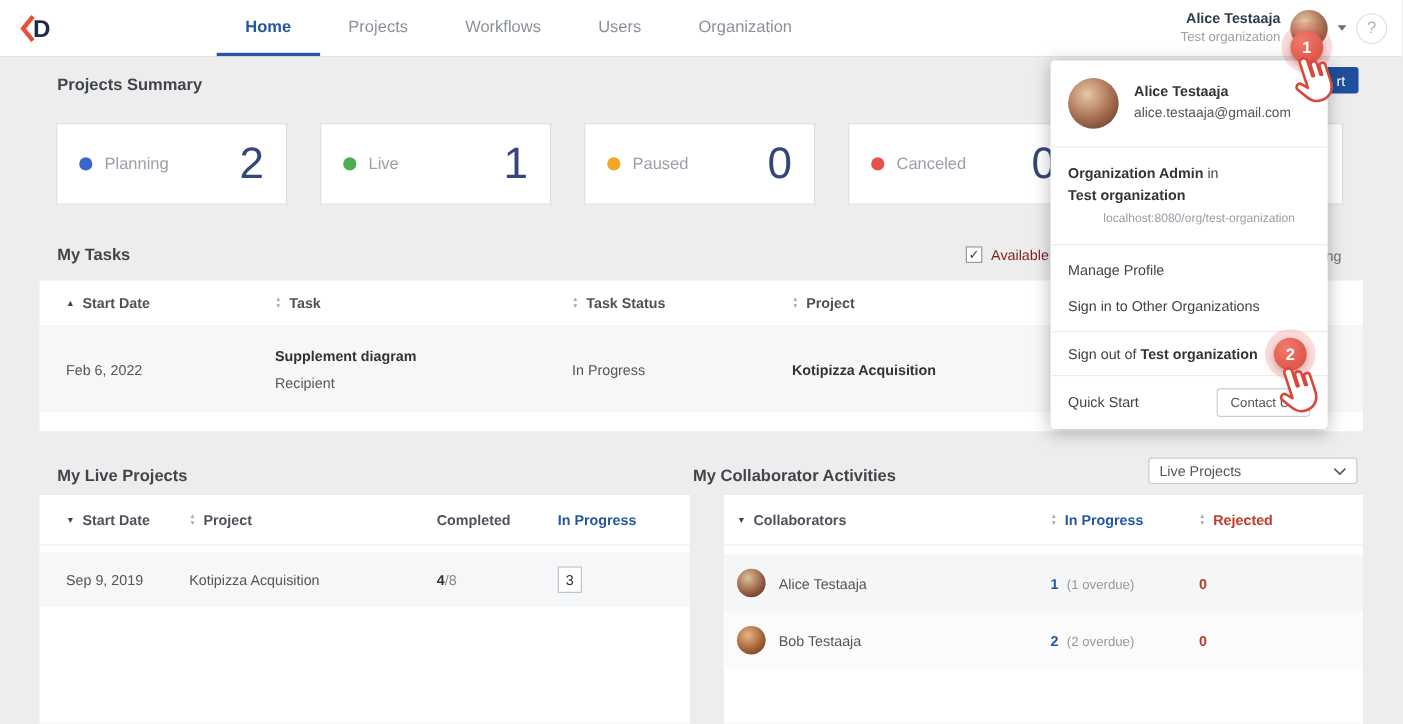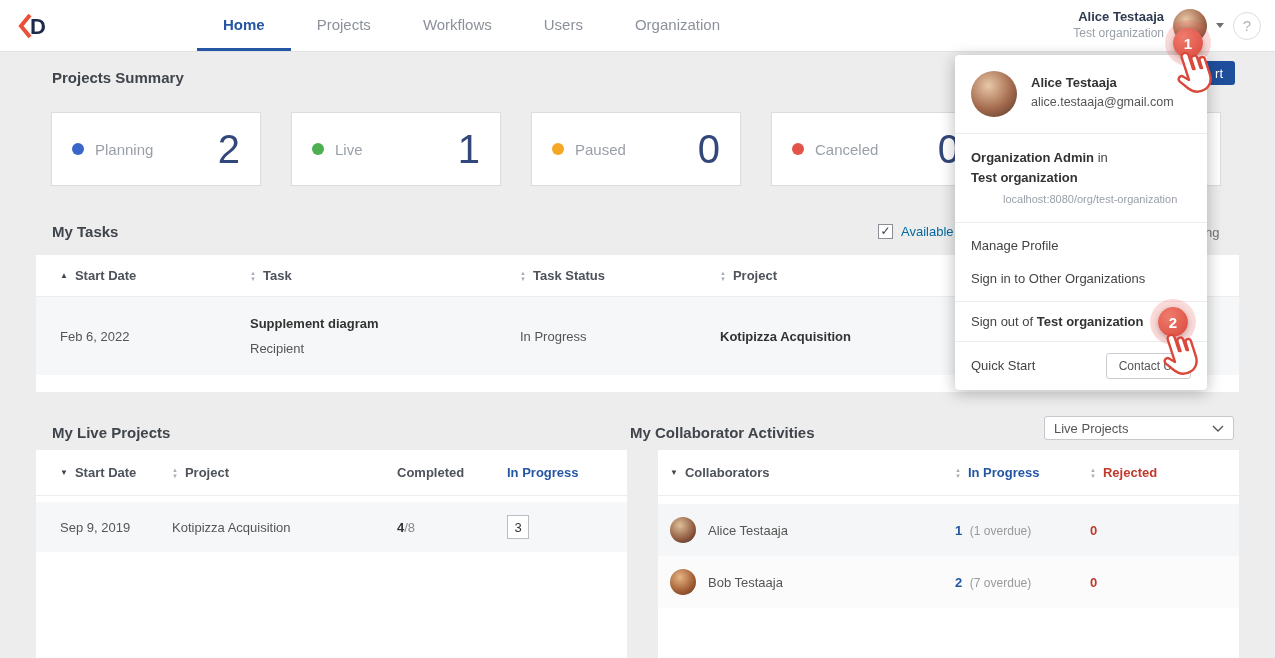--- a/index.html
+++ b/index.html
@@ -39,21 +39,21 @@
   .stat-label { font-size:15px; color:#9aa0a8; flex:1; }
   .stat-value { font-size:40px; font-weight:400; color:#33477a; }
   
   .blue-btn { position:absolute; left:1178px; top:61px; width:57px; height:24px; background:#1f4e9c;
     color:#fff; font-size:13px; border-radius:3px; display:flex; align-items:center;
     justify-content:flex-end; padding-right:12px; z-index:5; cursor:pointer; }
   
   .tasks-filter { position:absolute; left:878px; top:224px; display:flex; align-items:center; gap:8px; z-index:4; }
   .checkbox { width:15px; height:15px; border:1px solid #8a8f96; background:#fff; font-size:12px;
     line-height:13px; text-align:center; color:#3f444c; cursor:pointer; }
-  .filter-label { font-size:13px; color:#0369a1; }
+  .filter-label { font-size:13px; color:#7f1d1d; }
   .right-fragment { position:absolute; left:1205px; top:225px; font-size:13px; color:#737373; z-index:4; }
   
   .panel { position:absolute; background:#fff; }
   #tasks-panel { left:36px; top:255px; width:1203px; height:137px; }
   .t-head { display:grid; align-items:center; border-bottom:1px solid #ededed;
     font-size:13px; font-weight:600; color:#4d525b; }
   #tasks-panel .t-head { grid-template-columns:190px 270px 200px 1fr; height:42px; padding:0 24px; }
   .th { display:flex; align-items:center; cursor:pointer; }
   .sort { display:inline-flex; flex-direction:column; margin-right:7px; }
   .sort i { font-style:normal; font-size:6px; line-height:6px; color:#a9aeb6; }
@@ -293,21 +293,21 @@
       </div>
       <div class="num-red">0</div>
     </div>
     <div class="t-row row-b">
       <div class="name-cell">
         <span class="mini-avatar mini-bob"></span>
         <span>Bob Testaaja</span>
       </div>
       <div>
         <span class="num-blue">2</span>
-        <span class="num-note">(7 overdue)</span>
+        <span class="num-note">(2 overdue)</span>
       </div>
       <div class="num-red">0</div>
     </div>
   </div>
 </div>
 
 <div class="user-menu">
   <div class="um-header">
     <div class="um-avatar"></div>
     <div>

